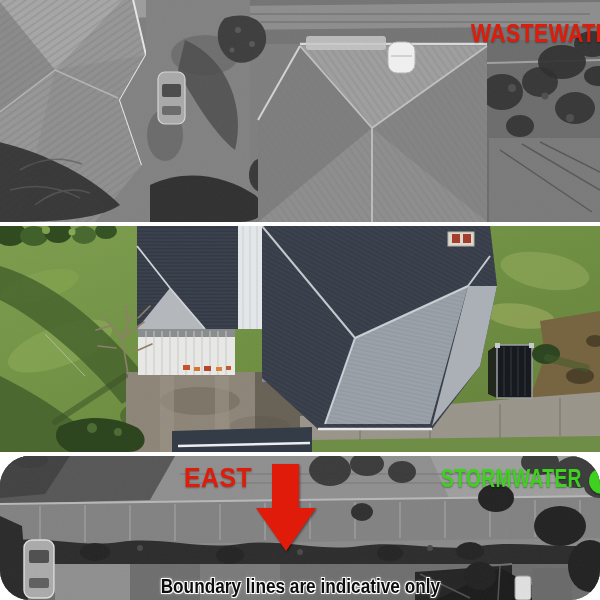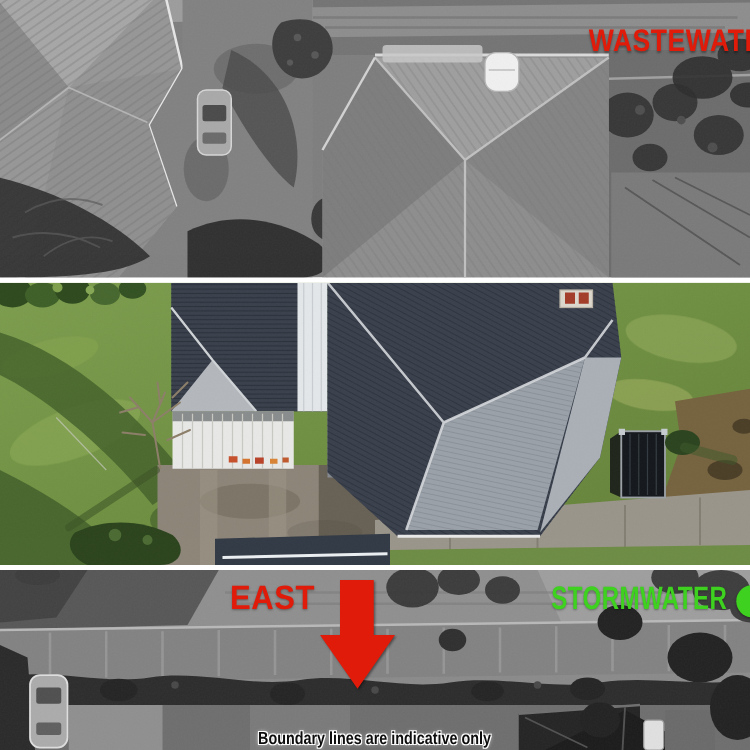--- a/index.html
+++ b/index.html
@@ -2,34 +2,34 @@
 <html style="--red: #e11b0a; --green: #3ed11f; --note: #0d0d0d;"><head>
 <meta charset="utf-8">
 <style>
   html,body{margin:0;padding:0;background:#ffffff;}
   .stage{position:relative;width:600px;height:600px;background:#ffffff;overflow:hidden;
          font-family:"Liberation Sans",sans-serif;}
   .band{position:relative;width:600px;overflow:hidden;}
   .band svg{display:block;}
   .band-top{height:222px;}
   .band-mid{height:226px;}
-  .band-bot{height:144px;}
+  .band-bot{height:144px;border-radius:30px;}
   .separator{height:4px;width:600px;background:#ffffff;}
   .cap-label{position:absolute;font-weight:700;line-height:1;white-space:nowrap;
              letter-spacing:.5px;transform-origin:left top;
              text-shadow:0 1px 2px rgba(0,0,0,.35);}
   .lbl-wastewater{left:471px;top:21px;font-size:25px;color:var(--red,#e11b0a);transform:scaleX(.85);}
   .lbl-east{left:184px;top:9px;font-size:27px;color:var(--red,#e11b0a);transform:scaleX(.92);}
   .lbl-stormwater{left:441px;top:9px;font-size:26px;color:var(--green,#3ed11f);transform:scaleX(.74);}
   .east-arrow{position:absolute;left:250px;top:4px;width:70px;height:100px;
               filter:drop-shadow(1px 1px 1px rgba(0,0,0,.45));}
   .green-dot{position:absolute;left:589px;top:12px;width:26px;height:26px;border-radius:50%;
              background:var(--green,#3ed11f);box-shadow:0 1px 2px rgba(0,0,0,.4);}
   .boundary-note{position:absolute;left:0;right:0;bottom:2px;text-align:center;
-                 font-size:14px;font-weight:700;color:var(--note,#0d0d0d);}
+                 font-size:21px;font-weight:700;color:var(--note,#0d0d0d);}
   .boundary-note span{display:inline-block;transform:scaleX(.82);transform-origin:center bottom;
                  text-shadow:-1px -1px 0 #fff,1px -1px 0 #fff,-1px 1px 0 #fff,1px 1px 0 #fff,0 0 4px #ffffff;}
 </style>
 </head>
 <body>
 
 <svg width="0" height="0" style="position:absolute" aria-hidden="true">
   <defs>
     <pattern id="ptA" width="6" height="6" patternUnits="userSpaceOnUse" patternTransform="rotate(55)">
       <path d="M0,3 H6" stroke="#767676" stroke-width="0.9"></path>

